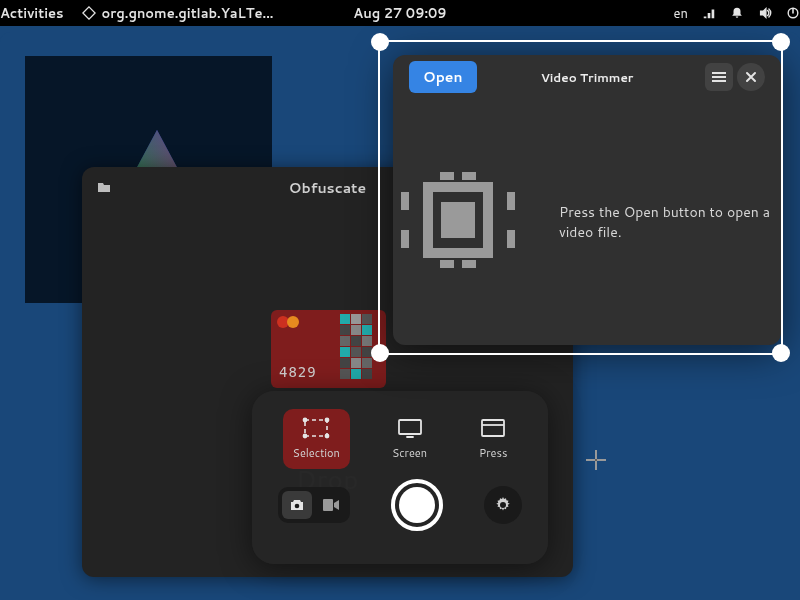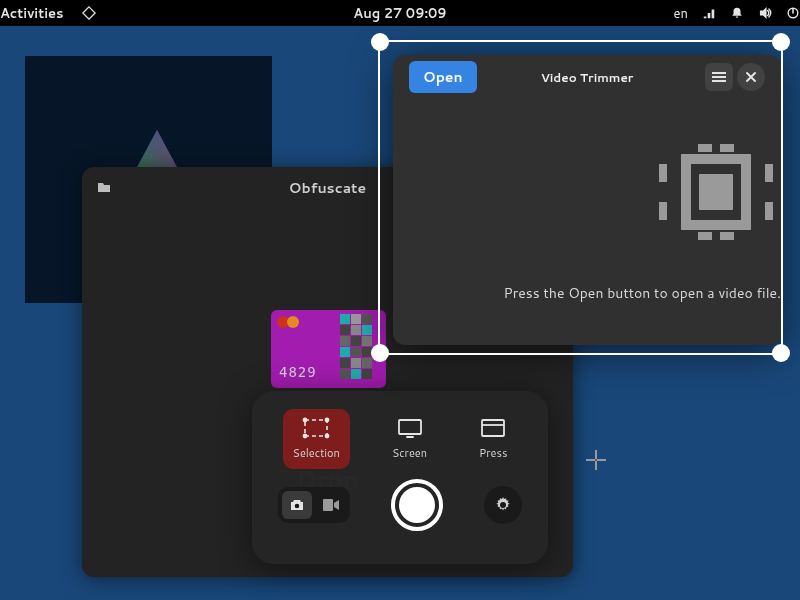--- a/index.html
+++ b/index.html
@@ -14,21 +14,21 @@
   .topbar svg { width: 14px; height: 14px; fill: #e4e4e4; }
   
   .desktop { position: absolute; top: 26px; left: 0; right: 0; bottom: 0; background: #194779; border-radius: 10px 10px 0 0; margin-top: 6px; }
 
   .triangle-win { position: absolute; left: 25px; top: 56px; width: 247px; height: 247px; background: #061628; }
 
   .obfuscate-win { position: absolute; left: 82px; top: 167px; width: 491px; height: 410px; background: #232323; border-radius: 12px; box-shadow: 0 2px 20px rgba(0,0,0,0.5); }
   .obfuscate-head { height: 42px; display: flex; align-items: center; justify-content: center; color: #d0d0d0; font-weight: 600; font-size: 14px; position: relative; }
   .obfuscate-head-icon { position: absolute; left: 14px; top: 12px; }
   .obfuscate-body { color: #8a8a8a; font-size: 26px; text-align: center; padding-top: 252px; letter-spacing: 0.5px; }
-  .credit-card { position: absolute; left: 189px; top: 143px; width: 115px; height: 78px; background: #a21caf; border-radius: 6px; padding: 6px; font-size: 12px; color: #cfcfcf; }
+  .credit-card { position: absolute; left: 189px; top: 143px; width: 115px; height: 78px; background: #7f1d1d; border-radius: 6px; padding: 6px; font-size: 12px; color: #cfcfcf; }
   .cc-dots { display: flex; gap: 2px; }
   .cc-dot { width: 12px; height: 12px; border-radius: 50%; }
   .cc-pix { position: absolute; right: 2px; top: 4px; width: 44px; height: 70px; display: grid; grid-template-columns: repeat(3, 10px); gap: 1px; grid-auto-rows: 10px; }
   .cc-pix span { background: #444; }
   .cc-num { position: absolute; left: 8px; bottom: 8px; font-size: 14px; font-family: monospace; letter-spacing: 1px; }
 
   .screenshot-panel { position: absolute; left: 252px; top: 391px; width: 296px; height: 173px; background: rgba(38,38,38,0.98); border-radius: 22px; z-index: 50; box-shadow: 0 4px 30px rgba(0,0,0,0.5); }
   .cap-modes { display: flex; justify-content: center; gap: 32px; padding-top: 18px; }
   .cap-mode { display: flex; flex-direction: column; align-items: center; gap: 6px; color: #d0d0d0; font-size: 11px; padding: 8px 10px; border-radius: 10px; }
   .cap-mode.active { background: #7f1d1d; }
@@ -48,33 +48,34 @@
 
   .crosshair { position: absolute; left: 585px; top: 449px; z-index: 70; }
 
   .vt-win { position: absolute; left: 393px; top: 55px; width: 388px; height: 290px; background: #303030; border-radius: 12px; box-shadow: 0 6px 40px rgba(0,0,0,0.6); z-index: 55; }
   .vt-head { height: 44px; display: flex; align-items: center; padding: 0 16px; position: relative; }
   .vt-open { background: #3584e4; color: #fff; border: none; border-radius: 6px; padding: 6px 14px; font-weight: 600; font-size: 14px; }
   .vt-title { position: absolute; left: 50%; transform: translateX(-50%); color: #eee; font-weight: 600; font-size: 12px; }
   .vt-head-right { margin-left: auto; display: flex; gap: 4px; }
   .vt-hbtn { width: 28px; height: 28px; background: #424242; border-radius: 6px; display: flex; align-items: center; justify-content: center; }
   .vt-hbtn.round { border-radius: 50%; }
-  .vt-body { display: flex; flex-direction: column; align-items: flex-end; justify-content: center; height: calc(100% - 44px); color: #d6d6d6; font-size: 14px; gap: 36px; }
+  .vt-body { display: flex; align-items: center; justify-content: center; height: calc(100% - 44px); color: #d6d6d6; font-size: 14px; gap: 36px; }
   .vt-icon svg { width: 130px; height: 100px; }
 </style>
 </head>
 <body>
 
 <div class="topbar">
   <div class="topbar-left">
     <span class="activities">Activities</span>
     <span class="topbar-app">
       <svg viewBox="0 0 16 16">
           <path d="M8 1l7 7-7 7-7-7z" fill="none" stroke="#e4e4e4" stroke-width="1.5"></path>
         </svg>
+      <span>org.gnome.gitlab.YaLTe...</span>
     </span>
   </div>
   <div class="topbar-center">Aug 27  09:09</div>
   <div class="topbar-right">
     <span>en</span>
     <svg viewBox="0 0 16 16">
         <path d="M2 12h3v2H2zM6.5 8h3v6h-3zM11 4h3v10h-3z"></path>
       </svg>
     <svg viewBox="0 0 16 16">
         <path d="M8 2a4 4 0 00-4 4v3l-1.5 2h11L12 9V6a4 4 0 00-4-4zM6.5 12a1.5 1.5 0 003 0z"></path>

